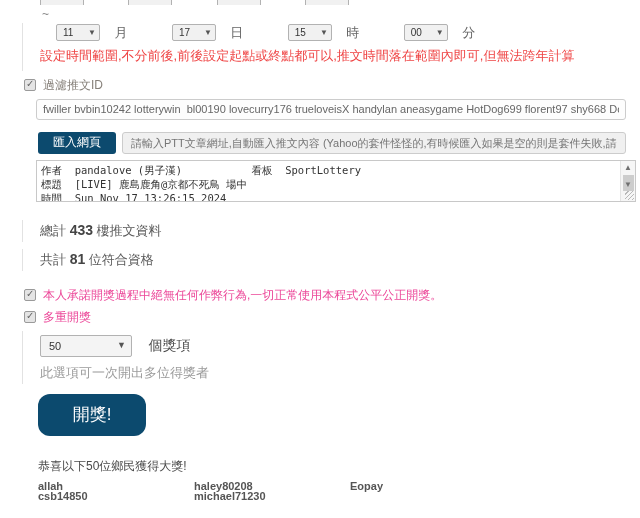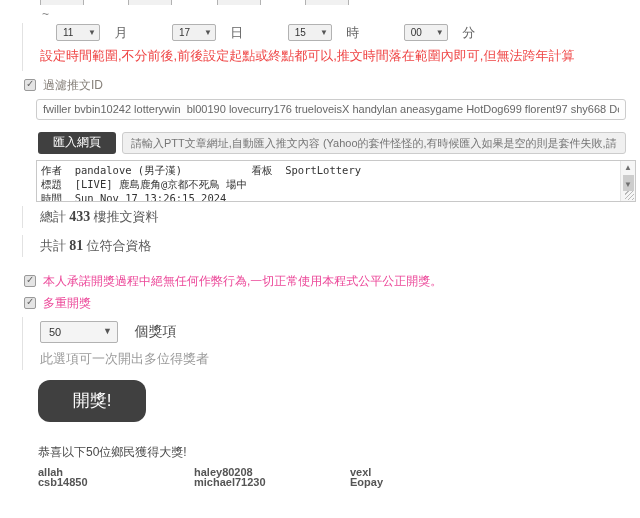--- a/index.html
+++ b/index.html
@@ -35,51 +35,51 @@
     font-size:10px; color:#666; }
   .cb-label { font-size:12px; color:#857f78; margin-left:7px; }
   .cb-label.dark { color:#ec4899; }
 
   .ids-input { display:block; width:590px; margin:4px 0 6px 24px; height:21px;
     border:1px solid #ccc; border-radius:3px; background:#fdfdfd; color:#666;
     font-size:11px; padding:0 6px; font-family:"Liberation Sans",sans-serif; }
 
   
   .import-row { display:flex; margin:12px 0 6px 26px; }
-  .btn-blue { background:#404040; color:#fff; border:none; border-radius:3px;
+  .btn-blue { background:#0c4a6e; color:#fff; border:none; border-radius:3px;
     font-size:12px; font-family:"Liberation Sans",sans-serif; cursor:pointer; }
   .btn-import { width:78px; height:22px; margin-right:6px; flex:0 0 auto; }
   .url-input { flex:1; height:22px; border:1px solid #ccc; border-radius:3px;
     background:#f0f0f0; color:#8f8f8f; font-size:11px; padding:0 8px;
     font-family:"Liberation Sans",sans-serif; }
 
   
   .article-box { position:relative; width:600px; height:42px; margin-left:24px;
     border:1px solid #c8c8c8; background:#fff; overflow:hidden; }
   .article-text { white-space:pre; font-family:"DejaVu Sans Mono","Liberation Mono",monospace;
     font-size:10.5px; line-height:14px; color:#333; padding:2px 4px; }
   .scrollbar { position:absolute; top:0; right:0; width:15px; height:100%;
     background:#f6f6f6; border-left:1px solid #e4e4e4; }
   .sb-arrow { height:13px; font-size:8px; color:#707070; text-align:center; line-height:13px; }
   .sb-arrow.down { position:absolute; bottom:10px; width:100%; }
   .sb-thumb { position:absolute; top:14px; left:2px; width:11px; height:16px; background:#cdcdcd; }
   .resize-grip { position:absolute; right:1px; bottom:1px; width:9px; height:9px;
     background:repeating-linear-gradient(135deg,transparent,transparent 2px,#b9b9b9 2px,#b9b9b9 3px); }
 
   
-  .stats { margin-top:4px;font-family:Liberation Serif, serif; }
+  .stats { margin-top:18px; }
   .stat-line { border-left:1px solid #e2e2e2; margin-left:10px; padding:2px 0 2px 17px;
     font-size:13px; color:#5b5b5b; margin-bottom:7px; }
   .stat-line b { font-size:14px; color:#444; }
 
   .pledge-area { margin-top:16px; }
 
   
   .multi-block { border-left:1px solid #e2e2e2; margin-left:10px; padding:4px 0 2px 17px; }
-  .sel-big { width:78px; height:22px; font-size:11px; padding:0 5px 0 8px; background:#f4f4f4; }
+  .sel-big { width:92px; height:22px; font-size:11px; padding:0 5px 0 8px; background:#f4f4f4; }
   .sel-big .chev { font-size:9px; }
   .unit-big { font-size:14px; color:#4a4a4a; margin-left:12px; vertical-align:middle; }
   .multi-hint { font-size:13px; color:#9b9b9b; margin-top:7px; }
 
   .btn-draw { width:108px; height:42px; font-size:17px; margin:10px 0 0 26px;border-radius:12px; }
 
   
   .headline { font-size:12px; color:#4a4a4a; margin:22px 0 6px 26px; }
   .winners { display:flex; margin-left:26px; }
   .winner-col { width:156px; }
@@ -199,18 +199,17 @@
   <div class="winners">
       <div class="winner-col">
         <div class="winner">allah</div>
         <div class="winner">csb14850</div>
       </div>
       <div class="winner-col">
         <div class="winner">haley80208</div>
         <div class="winner">michael71230</div>
       </div>
       <div class="winner-col">
-        <div class="winner">vexl</div>
         <div class="winner">Eopay</div>
       </div>
     </div>
 
 </div>
 
 </body></html>

